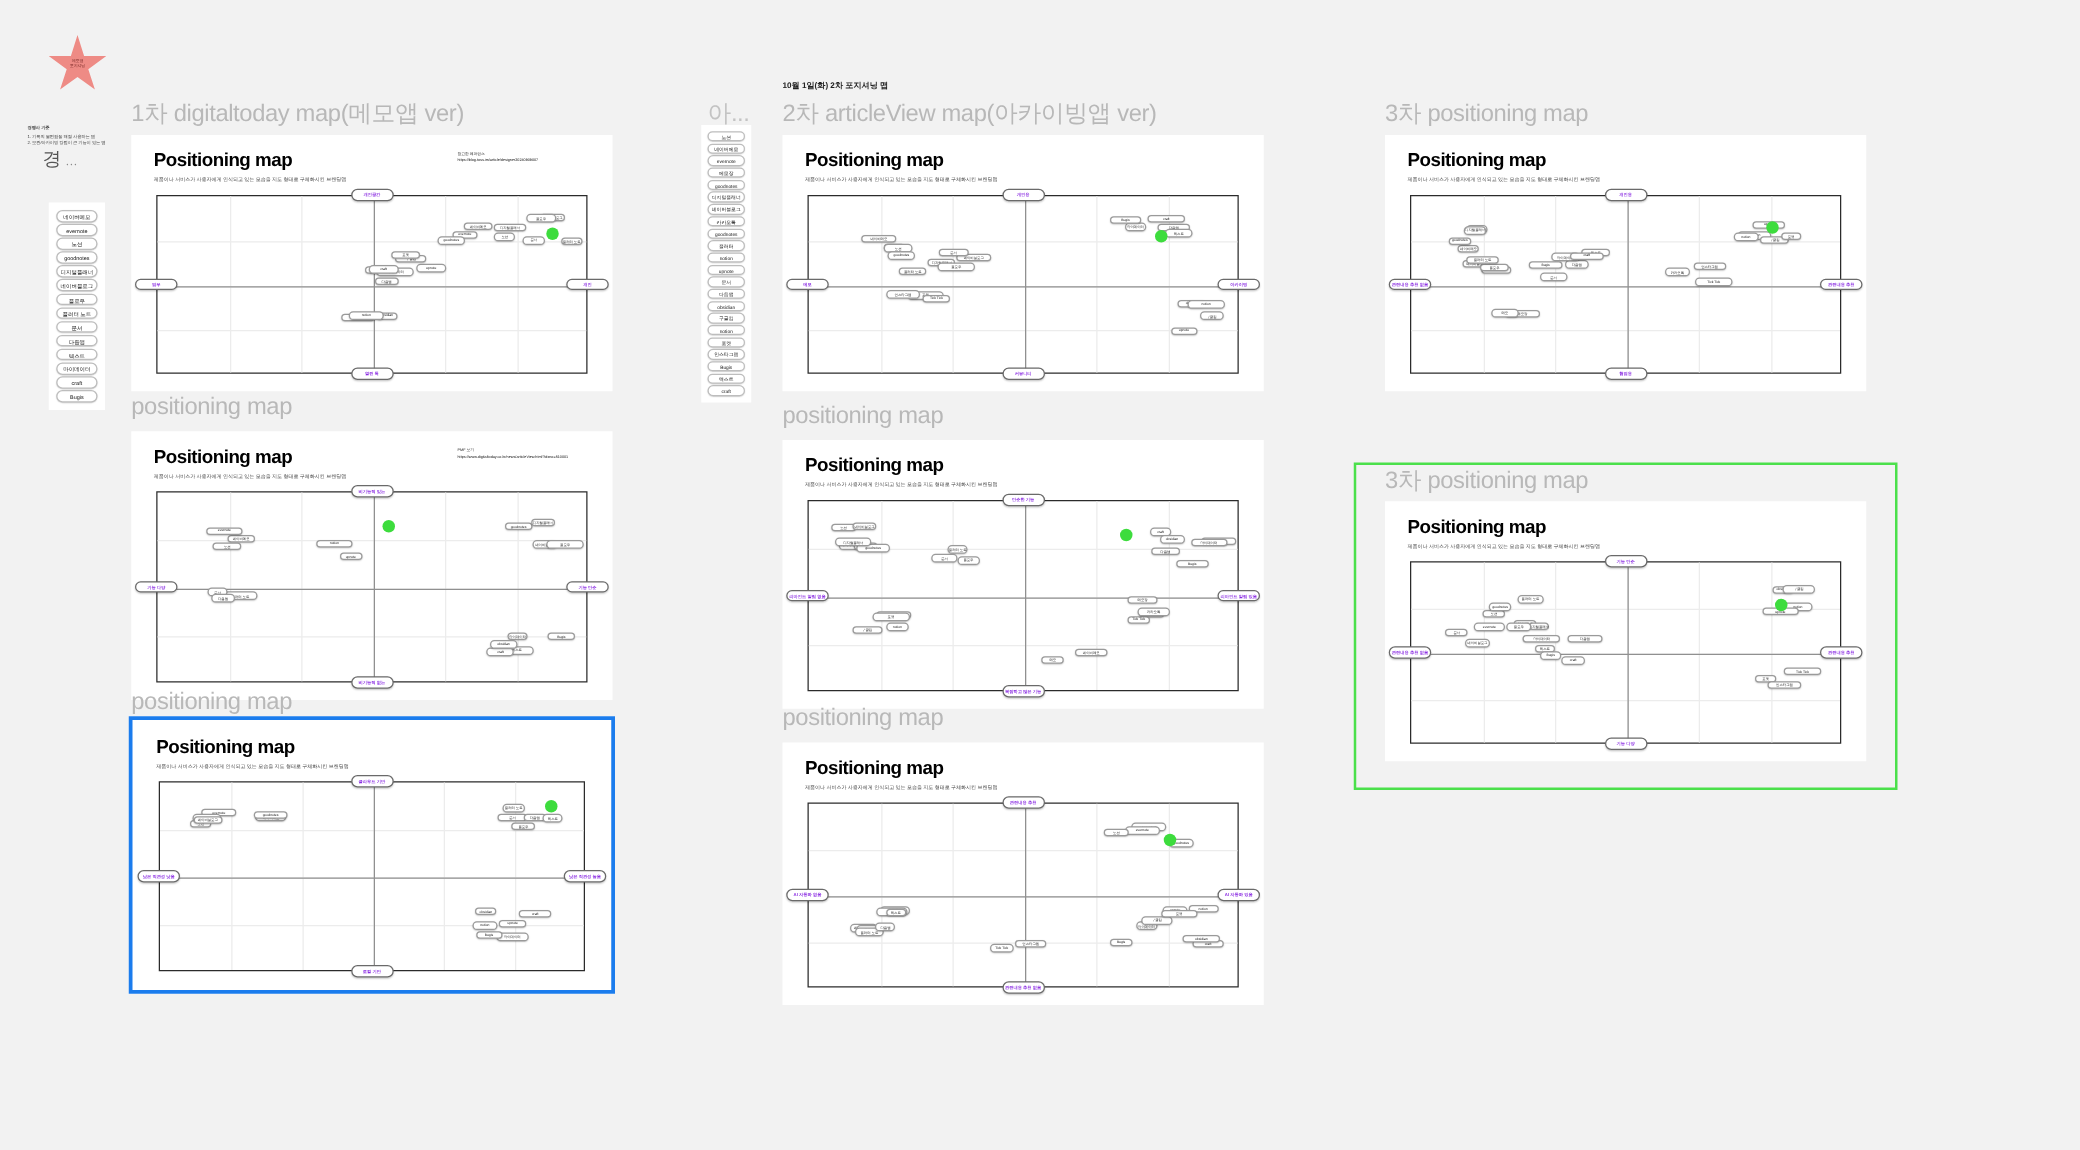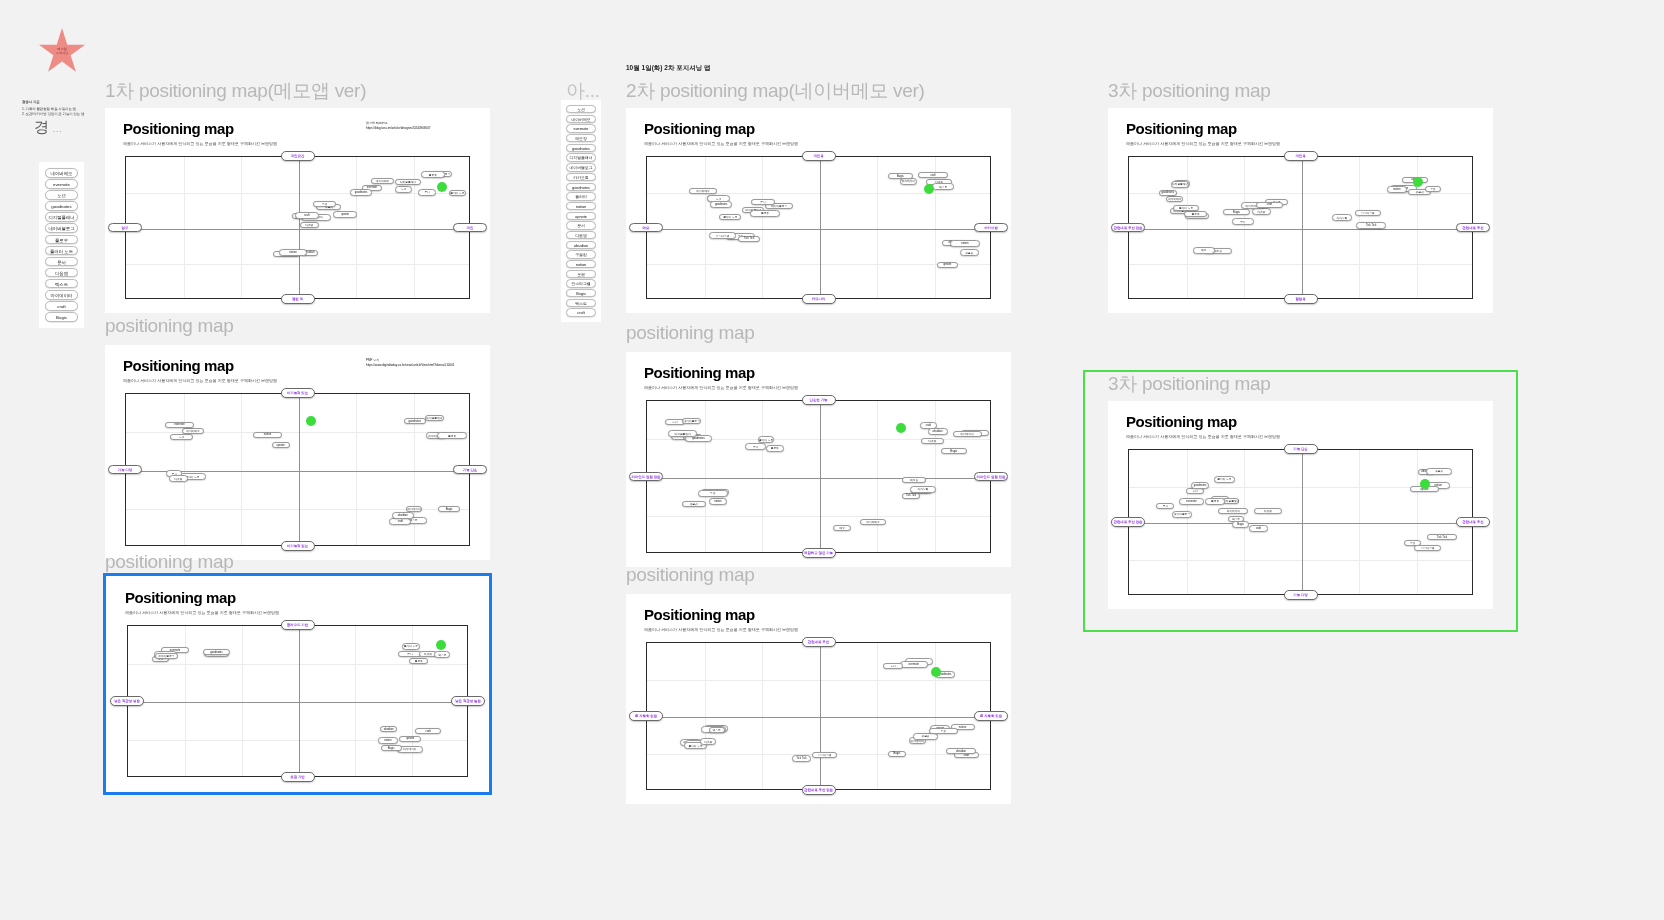--- a/index.html
+++ b/index.html
@@ -140,21 +140,21 @@
       <div class="stack-pill" style="width: 30px; height: 8.4px; margin-bottom: 1.3px; font-size: 3.864px; line-height: 8.4px;">다음앱</div>
       <div class="stack-pill" style="width: 30px; height: 8.4px; margin-bottom: 1.3px; font-size: 3.864px; line-height: 8.4px;">obsidian</div>
       <div class="stack-pill" style="width: 30px; height: 8.4px; margin-bottom: 1.3px; font-size: 3.864px; line-height: 8.4px;">구글킵</div>
       <div class="stack-pill" style="width: 30px; height: 8.4px; margin-bottom: 1.3px; font-size: 3.864px; line-height: 8.4px;">notion</div>
       <div class="stack-pill" style="width: 30px; height: 8.4px; margin-bottom: 1.3px; font-size: 3.864px; line-height: 8.4px;">포켓</div>
       <div class="stack-pill" style="width: 30px; height: 8.4px; margin-bottom: 1.3px; font-size: 3.864px; line-height: 8.4px;">인스타그램</div>
       <div class="stack-pill" style="width: 30px; height: 8.4px; margin-bottom: 1.3px; font-size: 3.864px; line-height: 8.4px;">Bugis</div>
       <div class="stack-pill" style="width: 30px; height: 8.4px; margin-bottom: 1.3px; font-size: 3.864px; line-height: 8.4px;">텍스트</div>
       <div class="stack-pill" style="width: 30px; height: 8.4px; margin-bottom: 1.3px; font-size: 3.864px; line-height: 8.4px;">craft</div>
     </div>
-    <div class="frame-name" style="left: 105px; top: 78px;">1차 positioning map(메모앱 ver)</div>
+    <div class="frame-name" style="left: 105px; top: 78px;">1차 digitaltoday map(메모앱 ver)</div>
     <div class="board" style="left: 105px; top: 108px; width: 385px; height: 205px;">
       <div class="board-title" style="left: 18px; top: 12px; font-size: 15px;">Positioning map</div>
       <div class="board-sub" style="left: 18px; top: 33px; font-size: 4px;">제품이나 서비스가 사용자에게 인식되고 있는 모습을 지도 형태로 구체화시킨 브랜딩맵</div>
       <div class="board-link" style="right: 14px; top: 13px; font-size: 3px; text-align: left; width: 110px;"><div>참고한 레퍼런스</div><div style="word-break: break-all;">https://blog.toss.im/article/designer20240909007</div></div>
       <div class="plot" style="left: 20px; top: 48px; width: 345px; height: 143px;">
         <div class="grid-v" style="left: 57.5px;"></div>
         <div class="grid-v" style="left: 115px;"></div>
         <div class="grid-v" style="left: 172.5px;"></div>
         <div class="grid-v" style="left: 230px;"></div>
         <div class="grid-v" style="left: 287.5px;"></div>
@@ -264,21 +264,21 @@
       <div class="node" style="left: 289.663px; top: 169.212px; width: 26.344px; height: 6.4px; font-size: 2.7px;">마이데이터</div>
       <div class="node" style="left: 308.163px; top: 151.091px; width: 26.0374px; height: 6.4px; font-size: 2.7px;">craft</div>
       <div class="node" style="left: 273.666px; top: 167.866px; width: 21.0317px; height: 6.4px; font-size: 2.7px;">Bugis</div>
       <div class="node" style="left: 273.127px; top: 148.858px; width: 17.1603px; height: 6.4px; font-size: 2.7px;">obsidian</div>
       <div class="node" style="left: 270.741px; top: 160.187px; width: 20.2565px; height: 6.4px; font-size: 2.7px;">notion</div>
       <div class="node" style="left: 292.082px; top: 158.532px; width: 22.1536px; height: 6.4px; font-size: 2.7px;">upnote</div>
       <div class="dot-green" style="left: 328.72px; top: 62.76px; width: 10px; height: 10px;"></div>
     </div>
     <div class="frame-note" style="left: 626px; top: 64px;">10월 1일(화) 2차 포지셔닝 맵</div>
     <div class="frame-name truncated" style="left: 566px; top: 78px;">아...</div>
-    <div class="frame-name" style="left: 626px; top: 78px;">2차 positioning map(네이버메모 ver)</div>
+    <div class="frame-name" style="left: 626px; top: 78px;">2차 articleView map(아카이빙앱 ver)</div>
     <div class="board" style="left: 626px; top: 108px; width: 385px; height: 205px;">
       <div class="board-title" style="left: 18px; top: 12px; font-size: 15px;">Positioning map</div>
       <div class="board-sub" style="left: 18px; top: 33px; font-size: 4px;">제품이나 서비스가 사용자에게 인식되고 있는 모습을 지도 형태로 구체화시킨 브랜딩맵</div>
       <div class="plot" style="left: 20px; top: 48px; width: 345px; height: 143px;">
         <div class="grid-v" style="left: 57.5px;"></div>
         <div class="grid-v" style="left: 115px;"></div>
         <div class="grid-v" style="left: 172.5px;"></div>
         <div class="grid-v" style="left: 230px;"></div>
         <div class="grid-v" style="left: 287.5px;"></div>
         <div class="grid-h" style="top: 35.75px;"></div>

